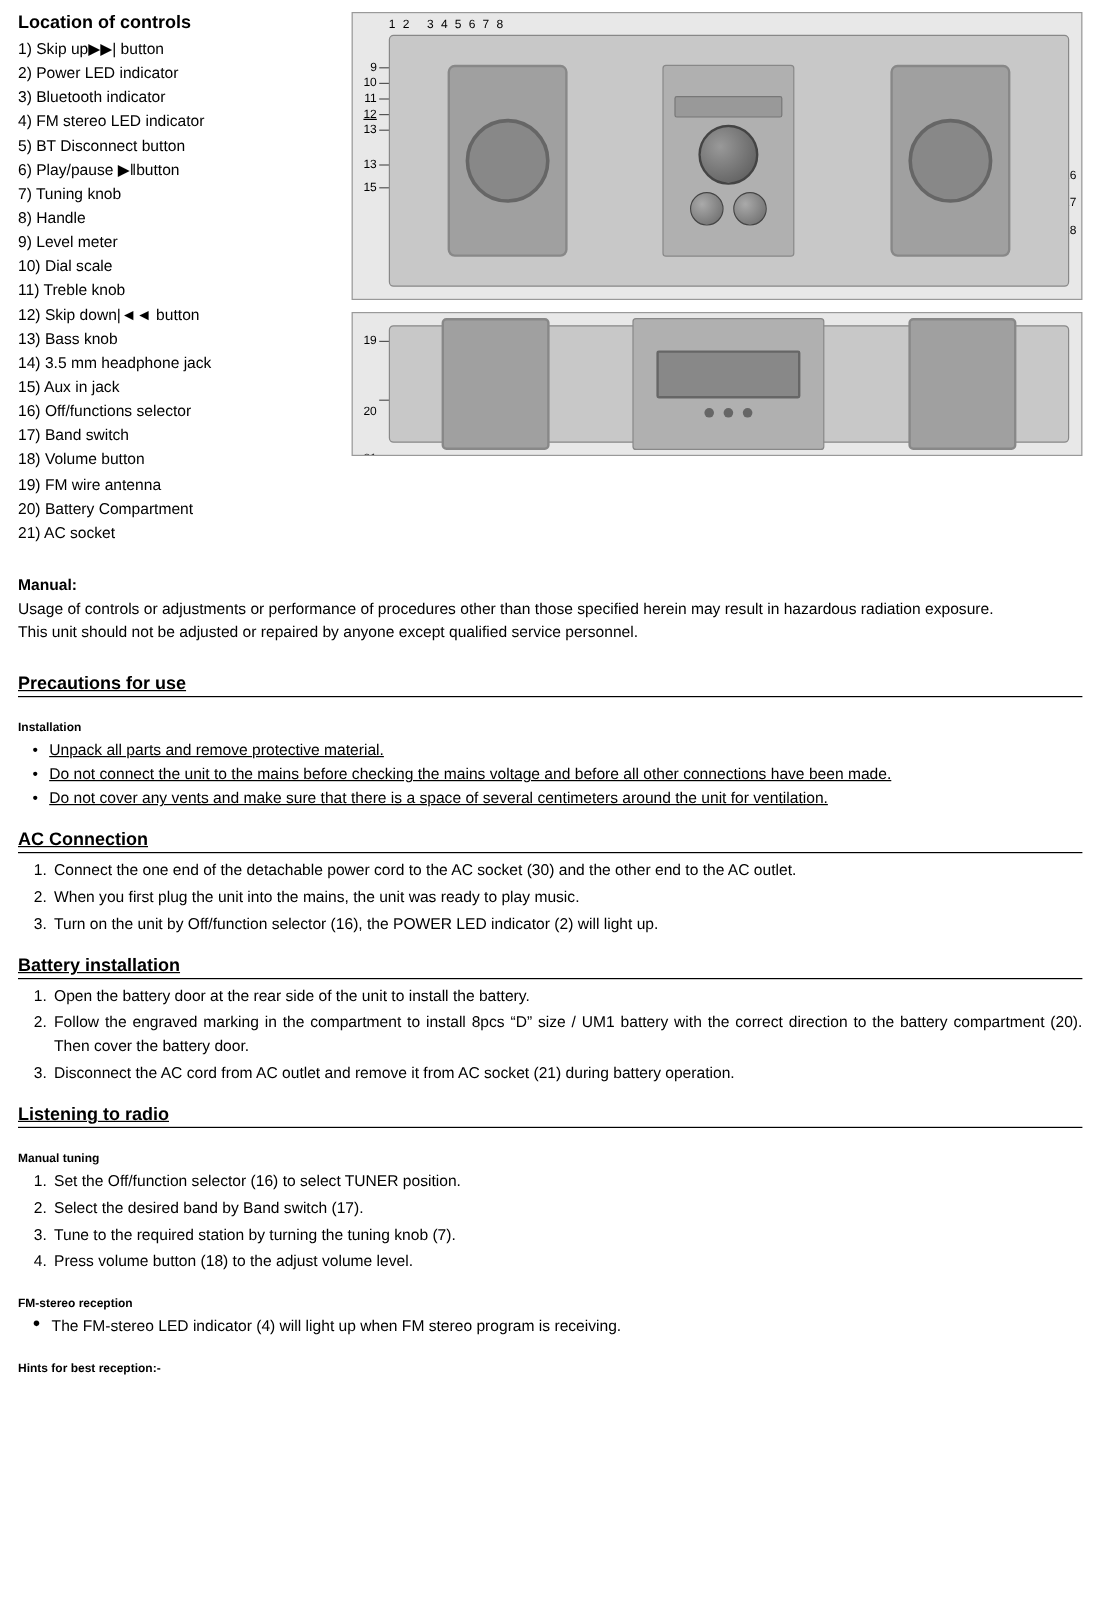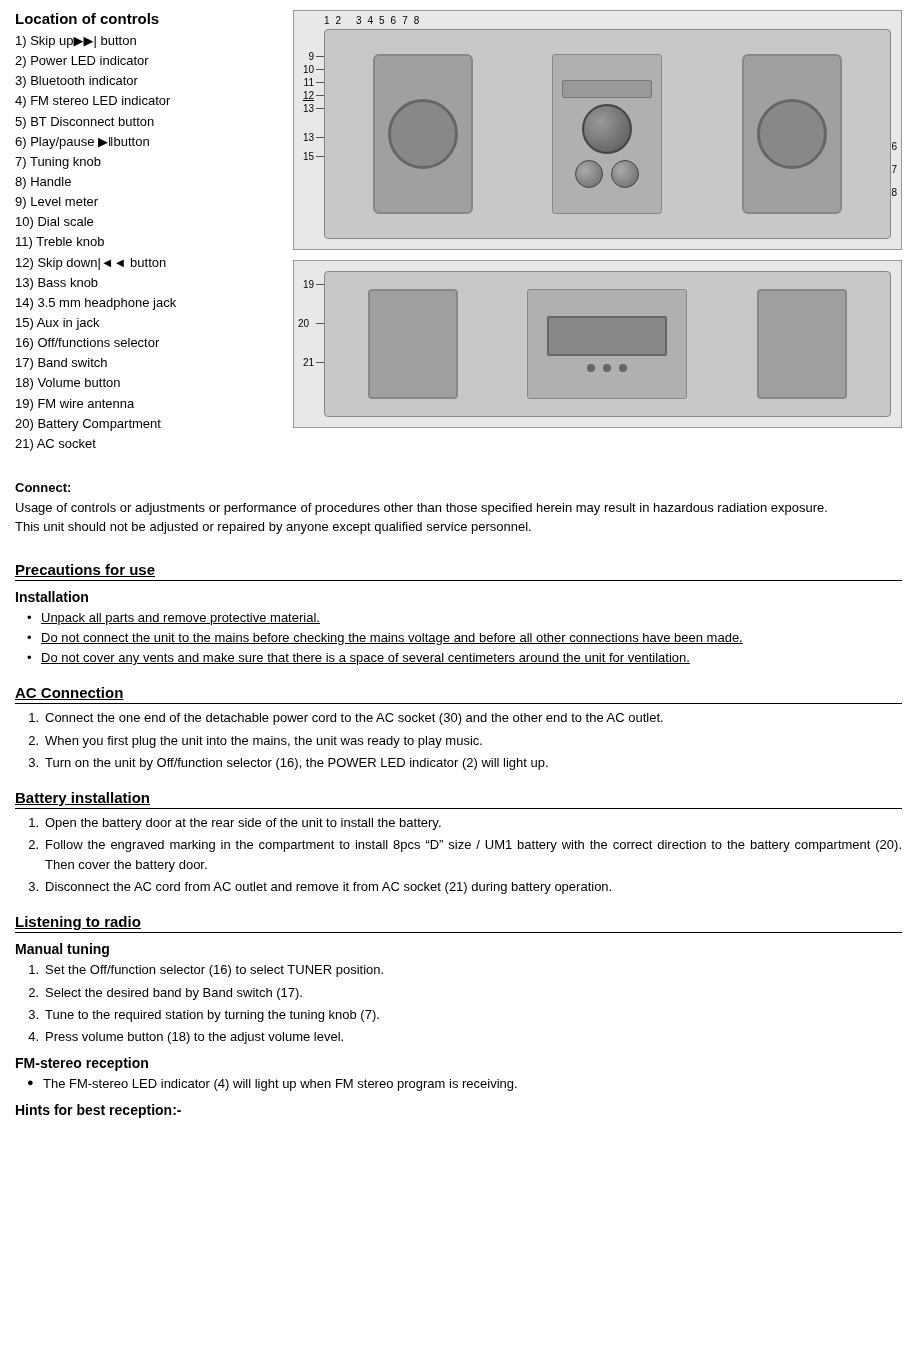--- a/index.html
+++ b/index.html
@@ -42,21 +42,21 @@
     .diagram-box {
       border: 1px solid #999;
       background: #e8e8e8;
       position: relative;
       overflow: hidden;
     }
     .diagram-top {
       height: 240px;
     }
     .diagram-bottom {
-      height: 168px;
+      height: 120px;
     }
     
     .top-numbers {
       position: absolute;
       top: 4px;
       left: 30px;
       display: flex;
       gap: 6px;
       font-size: 10px;
     }
@@ -200,22 +200,22 @@
       font-weight: bold;
       font-size: 15px;
       text-decoration: underline;
       margin-top: 16px;
       margin-bottom: 4px;
       border-bottom: 1px solid #000;
       padding-bottom: 2px;
     }
     .sub-heading {
       font-weight: bold;
-      font-size: 14px;
-      margin-top: 8px;
+      font-size: 10px;
+      margin-top: 20px;
       margin-bottom: 3px;
     }
     .bullet-list {
       list-style: none;
       padding-left: 10px;
     }
     .bullet-list li {
       position: relative;
       padding-left: 16px;
       line-height: 1.55;
@@ -379,21 +379,21 @@
     </div>
 
     <div class="diagram-box diagram-bottom">
 
       <div style="position:absolute; left:4px; top:18px; display:flex; flex-direction:column; gap:28px;">
         <div style="display:flex; align-items:center;">
           <span style="font-size:10px; width:16px; text-align:right;">19</span>
           <div style="height:1px; width:200px; background:#555; margin-left:2px;"></div>
         </div>
         <div style="display:flex; align-items:center;">
-          <span style="font-size:10px; width:16px; text-align:left;">20</span>
+          <span style="font-size:10px; width:16px; text-align:right;margin-top:20px;">20</span>
           <div style="height:1px; width:200px; background:#555; margin-left:2px;"></div>
         </div>
         <div style="display:flex; align-items:center;">
           <span style="font-size:10px; width:16px; text-align:right;">21</span>
           <div style="height:1px; width:200px; background:#555; margin-left:2px;"></div>
         </div>
       </div>
 
       <div class="device-bottom-visual">
         <div class="rear-speaker"></div>
@@ -408,21 +408,21 @@
         <div class="rear-speaker"></div>
       </div>
     </div>
   </div>
 </div>
 
 <div class="full-width-section">
   <div class="section-spacer"></div>
 
   <div class="content-section">
-    <div class="caution-title">Connect:</div>
+    <div class="caution-title">Manual:</div>
     <p class="caution-text">Usage of controls or adjustments or performance of procedures other than those specified herein may result in hazardous radiation exposure.</p>
     <p class="caution-text">This unit should not be adjusted or repaired by anyone except qualified service personnel.</p>
   </div>
 
   <div class="section-heading">Precautions for use</div>
   <div class="sub-heading">Installation</div>
   <ul class="bullet-list">
     <li>Unpack all parts and remove protective material.</li>
     <li>Do not connect the unit to the mains before checking the mains voltage and before all other connections have been made.</li>
     <li>Do not cover any vents and make sure that there is a space of several centimeters around the unit for ventilation.</li>

